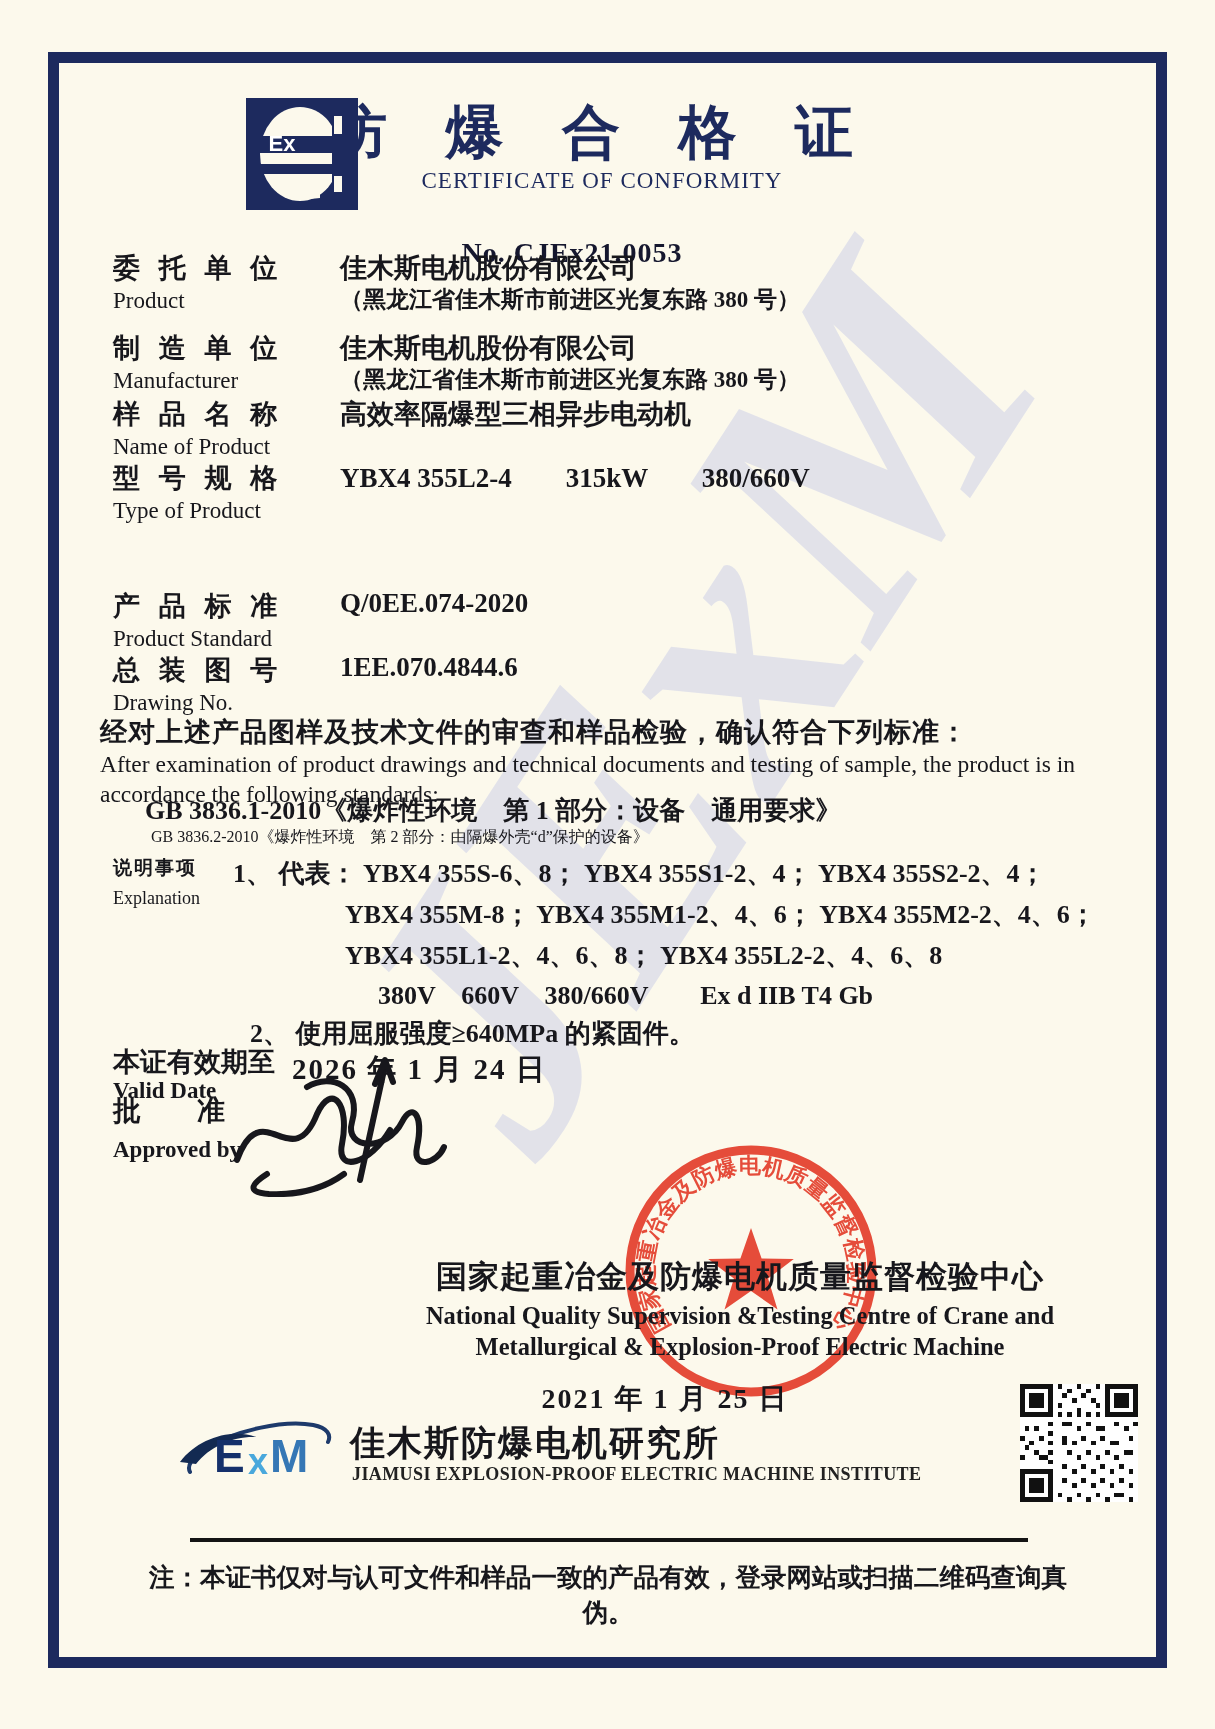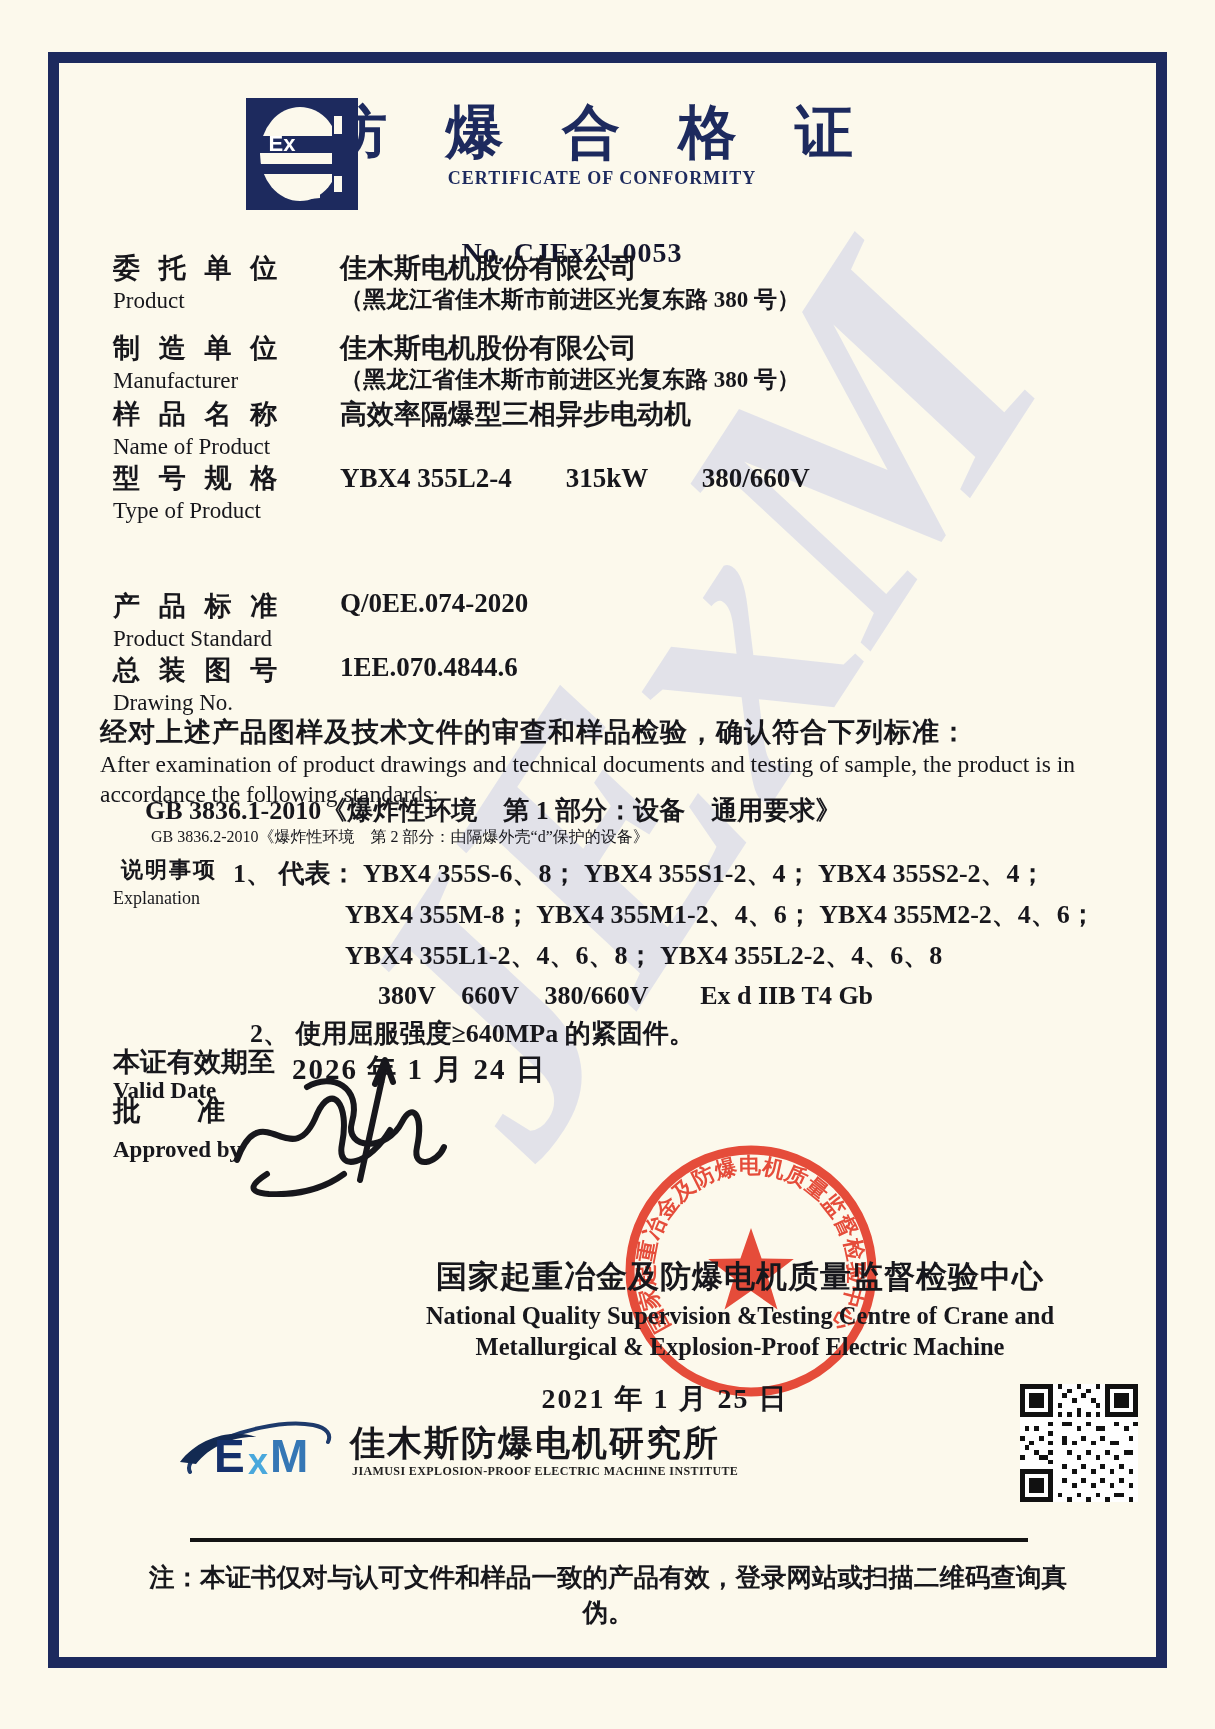--- a/index.html
+++ b/index.html
@@ -23,38 +23,38 @@
     color:#c9cde8; opacity:.5; transform:rotate(-57deg); white-space:nowrap;
   }
   
   .title-cn {
     left:322px; top:94px; width:560px; text-align:center;
     font-size:58px; font-weight:700; color:#1d2a5e; letter-spacing:22px;
     font-family:"Liberation Serif","DejaVu Serif",serif;
   }
   .title-en {
     left:322px; top:168px; width:560px; text-align:center;
-    font-size:18px; font-weight:700; color:#1d2a5e; letter-spacing:1px;
+    font-size:23px; font-weight:400; color:#1d2a5e; letter-spacing:1px;
   }
   .cert-no {
     left:322px; top:201px; width:500px; text-align:center;
     font-size:28px; font-weight:600; color:#15172e; letter-spacing:1px;margin-top:36px;
   }
   
   .field { position:absolute; left:113px; width:1000px; z-index:4; }
   .f-label-cn { font-size:27px; font-weight:700; letter-spacing:6px; }
   .f-label-en { font-size:23px; margin-top:2px; }
   .f-value { position:absolute; left:227px; top:0; font-size:27px; font-weight:700; white-space:nowrap; }
   .f-sub   { position:absolute; left:227px; top:34px; font-size:23px; font-weight:600; white-space:nowrap; }
   
   .stmt-cn { left:100px; top:714px; width:1010px; font-size:27px; font-weight:600; letter-spacing:1px; }
   .stmt-en { left:100px; top:749px; width:1010px; font-size:23.5px; line-height:1.28; }
   .std-line1 { left:145px; top:793px; font-size:26px; font-weight:600; }
   .std-line2 { left:151px; top:827px; font-size:16px; font-weight:400; }
-  .expl-label-cn { left:113px; top:855px; font-size:22px; font-weight:600; letter-spacing:2px;margin-left:8px; }
+  .expl-label-cn { left:113px; top:855px; font-size:19px; font-weight:600; letter-spacing:2px; }
   .expl-label-en { left:113px; top:888px; font-size:18px; }
   .expl-l1 { left:233px; top:856px; font-size:26px; font-weight:600; }
   .expl-l2 { left:345px; top:897px; font-size:26px; font-weight:600; }
   .expl-l3 { left:345px; top:938px; font-size:26px; font-weight:600; }
   .expl-l4 { left:378px; top:978px; font-size:26px; font-weight:600; }
   .expl-l5 { left:250px; top:1016px; font-size:26px; font-weight:600; }
   
   .valid-cn { left:113px; top:1044px; font-size:27px; font-weight:600; }
   .valid-en { left:113px; top:1078px; font-size:23px; font-weight:700; }
   .valid-val { left:292px; top:1050px; font-size:29px; font-weight:700; letter-spacing:2px; }
@@ -70,21 +70,21 @@
   .auth-en2 { left:378px; top:1333px; width:724px; text-align:center;
               font-size:24.5px; font-weight:700; z-index:5; }
   .auth-date { left:430px; top:1380px; width:470px; text-align:center;
                font-size:28px; font-weight:700; letter-spacing:2px; z-index:5; }
   
   .contact { left:645px; top:1400px; z-index:5; }
   .contact div { font-size:22px; font-weight:700; line-height:29px; white-space:nowrap; }
   .qr { left:1020px; top:1384px; z-index:5; }
   .inst-logo { left:176px; top:1420px; z-index:5; }
   .inst-cn { left:350px; top:1420px; font-size:35px; font-weight:700; letter-spacing:2px; z-index:5; }
-  .inst-en { left:352px; top:1464px; font-size:12px; font-weight:700; letter-spacing:.4px; color:#222; z-index:5; }
+  .inst-en { left:352px; top:1464px; font-size:18px; font-weight:700; letter-spacing:.4px; color:#222; z-index:5; }
   .rule { left:190px; top:1538px; width:838px; height:4px; background:#141414; z-index:4; }
   .note { left:148px; top:1560px; width:920px; text-align:center;
           font-size:25.5px; font-weight:600; z-index:4; }
   .logo-ex { left:246px; top:98px; z-index:4; }
 </style>
 </head>
 <body>
 
 <div class="page">
 

